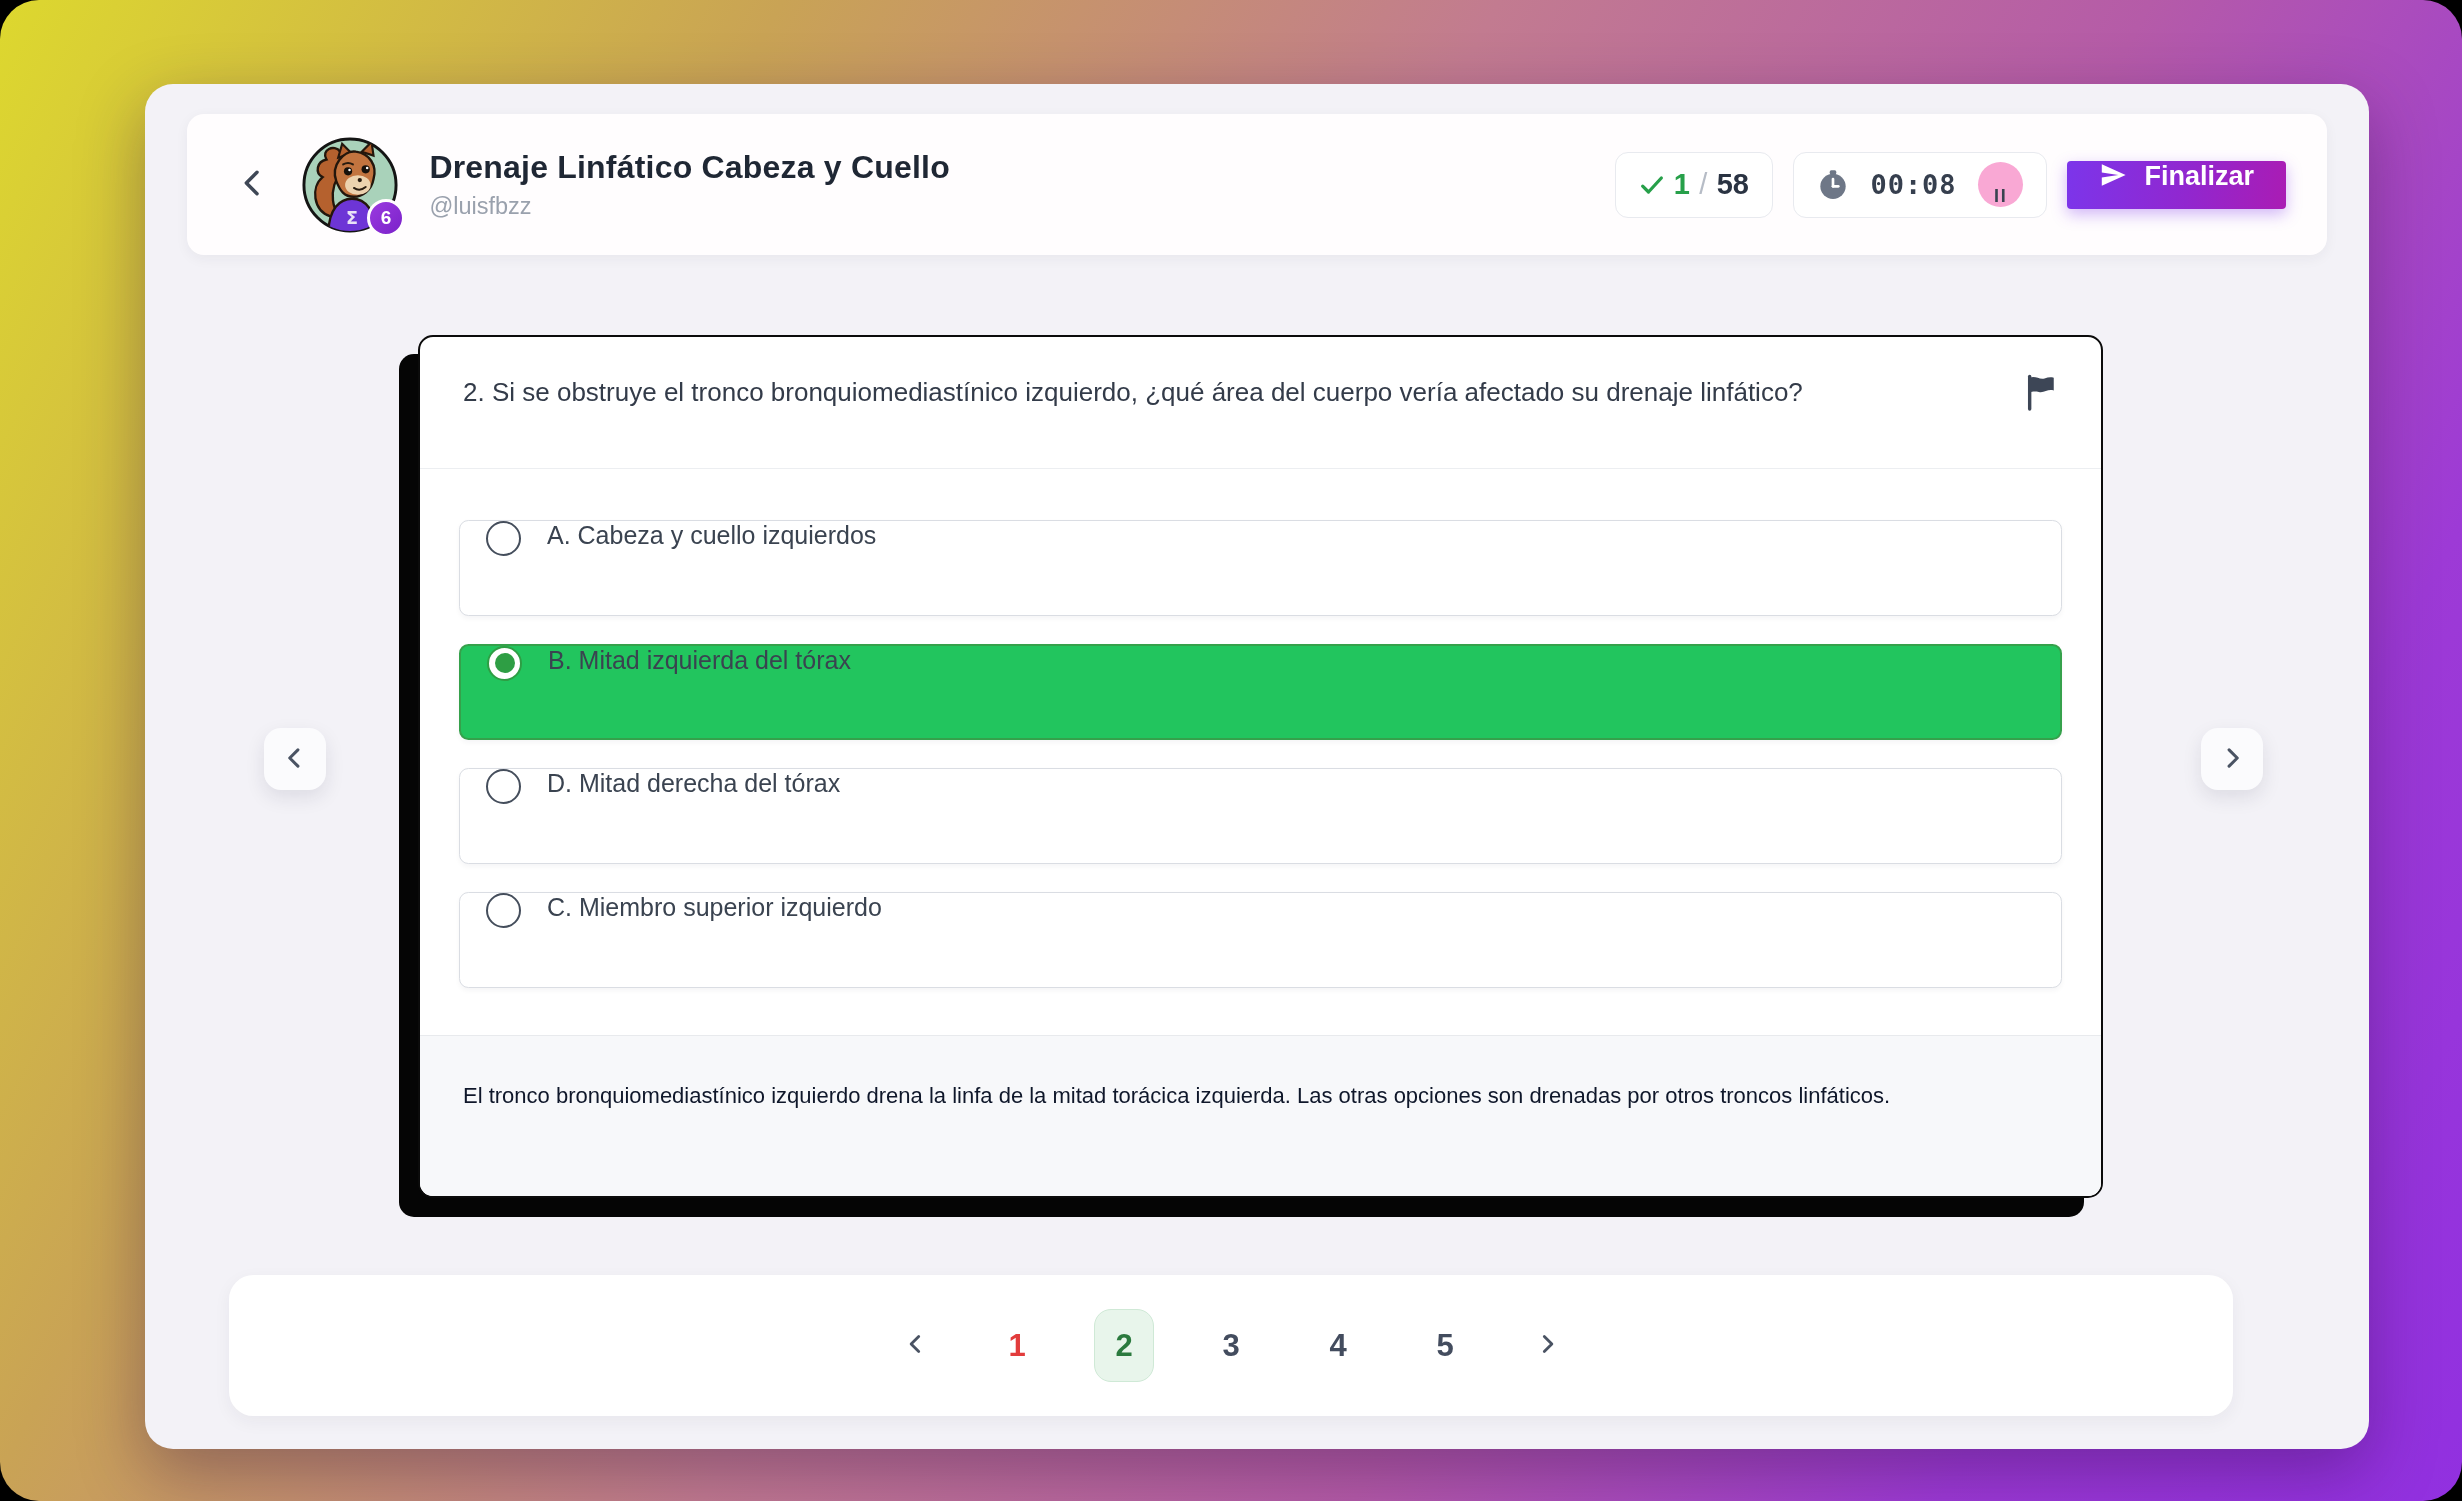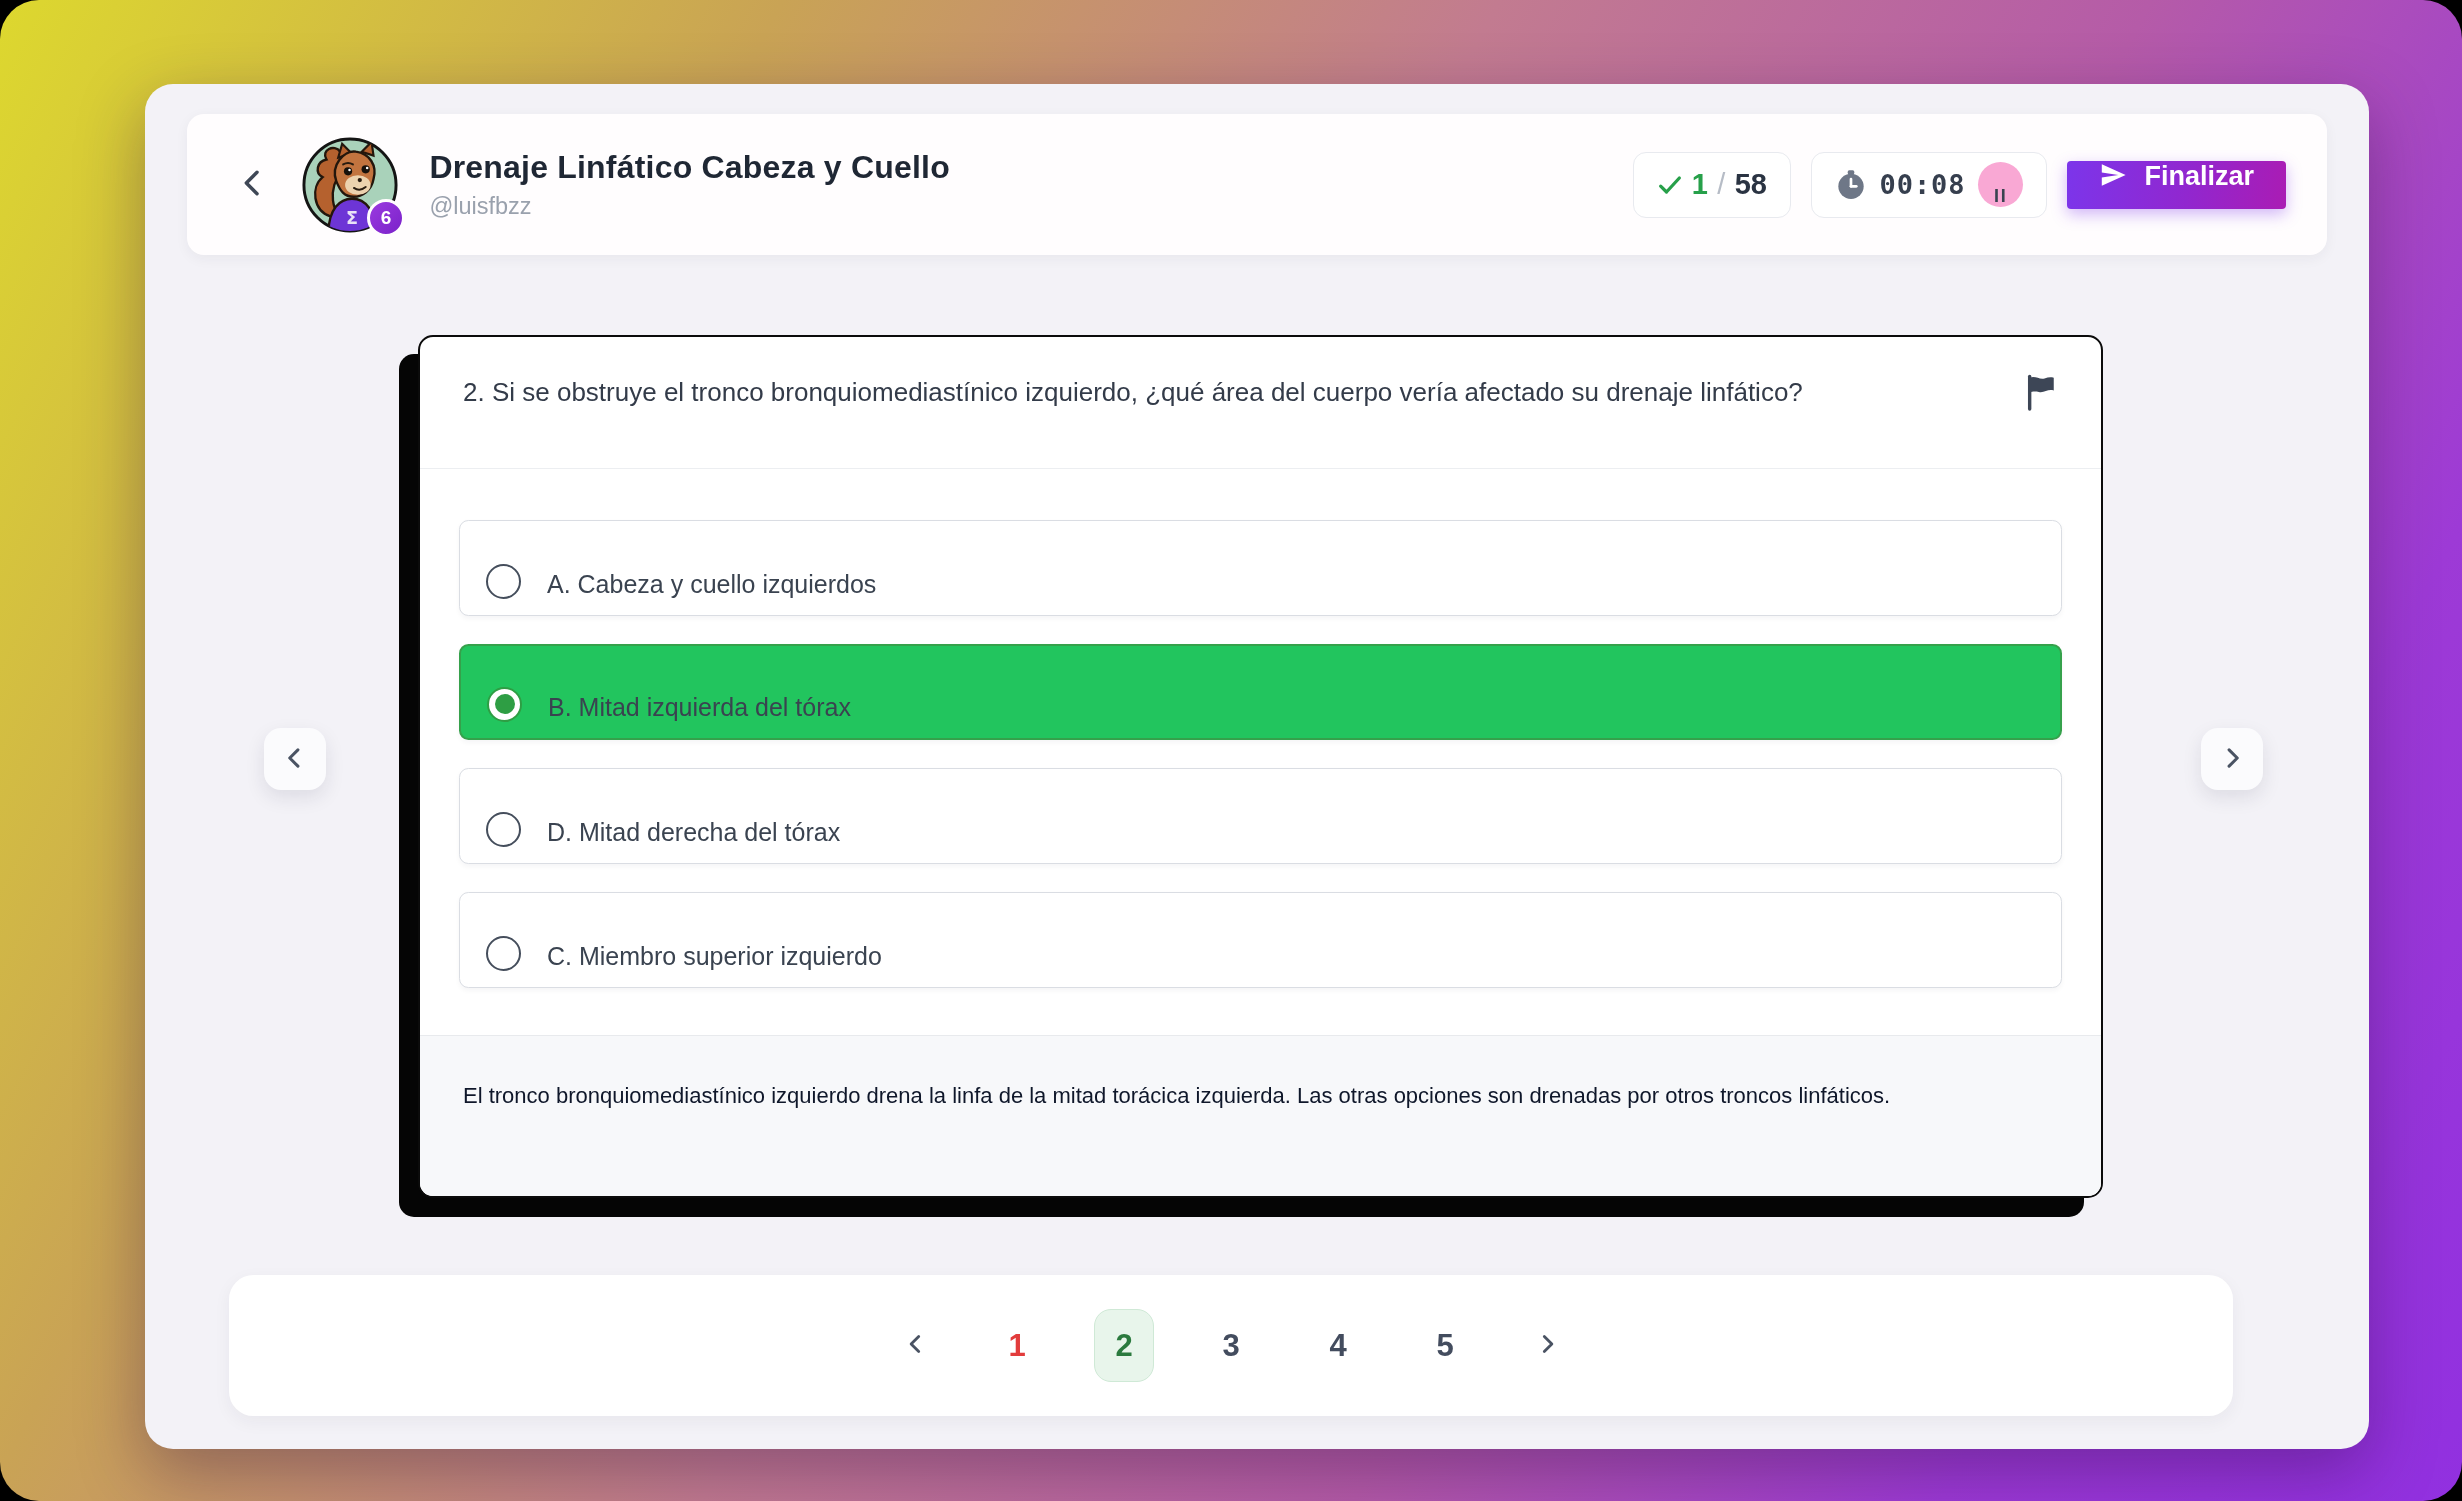--- a/index.html
+++ b/index.html
@@ -37,21 +37,21 @@
   .topbar-spacer { flex:1; }
 
   .pill {
     height:66px; border:1.9px solid #e8eaef; border-radius:13px; background:#fff;
     display:flex; align-items:center; padding:0 22.5px; margin-left:20.6px;
   }
   .progress-pill { gap:7.5px; font-size:29px; font-weight:bold; }
   .progress-current { color:#27a04a; }
   .progress-sep { color:#b6bcc6; font-weight:normal; padding:0 1.9px; }
   .progress-total { color:#2a3342; }
-  .timer-pill { gap:13px; }
+  .timer-pill { gap:22px; }
   .timer-value { font-family:"DejaVu Sans Mono", monospace; font-size:27px; font-weight:bold; color:#363f4e; letter-spacing:0.9px; }
   .pause-btn {
     width:45px; height:45px; border-radius:50%; border:none; background:#f9a8d4; cursor:pointer;
     font-size:18px; font-weight:bold; color:#3a4350; letter-spacing:1.9px; display:flex; align-items:flex-end; justify-content:center;
   }
   .finish-btn {
     height:48px; margin-left:20.6px; padding:0 32px; border:none; border-radius:4px; cursor:pointer;
     background:linear-gradient(95deg,#7c35ea 0%,#9127cf 55%,#aa1cb4 100%);
     color:#fff; font-size:27px; font-weight:bold; font-family:"Liberation Sans", sans-serif;
     display:flex; align-items:flex-start; gap:17px; box-shadow:0 5.6px 15px rgba(124,53,234,.35);
@@ -72,21 +72,21 @@
     box-shadow:-19px 19px 0 #050505;
     display:flex; flex-direction:column; overflow:hidden;gap:28px;
   }
   .q-head { display:flex; padding:32px 43px 24.4px 43px; }
   .q-text { flex:1; font-size:26px; line-height:47px; color:#333b49; padding-right:56px; }
   .flag-btn { background:none; border:none; cursor:pointer; height:41px; margin-top:3.8px; }
   .q-divider { height:0; border-top:1.9px solid #eceef1; }
   .options { padding:22.5px 39px 19px 39px; display:flex; flex-direction:column; gap:28px; }
   .option-row {
     height:96px; border:1.9px solid #dadde3; border-radius:9.4px; background:#fff;
-    display:flex; align-items:flex-end; padding:16px 26px; cursor:pointer;
+    display:flex; align-items:flex-start; padding:0 26px; cursor:pointer;
     box-shadow:0 2.8px 5.6px rgba(30,30,60,.04);
   }
   .option-row.selected { background:#22c55e; border:2.8px solid #35a14b; }
   .radio {
     width:35px; height:35px; border-radius:50%; border:2.8px solid #454e5c; background:#fff;
     flex:0 0 auto; display:flex; align-items:center; justify-content:center;
   }
   .option-row.selected .radio { border-color:#2e9e44; }
   .radio-dot { width:20px; height:20px; border-radius:50%; background:transparent; }
   .option-row.selected .radio-dot { background:#2e9e44; }

